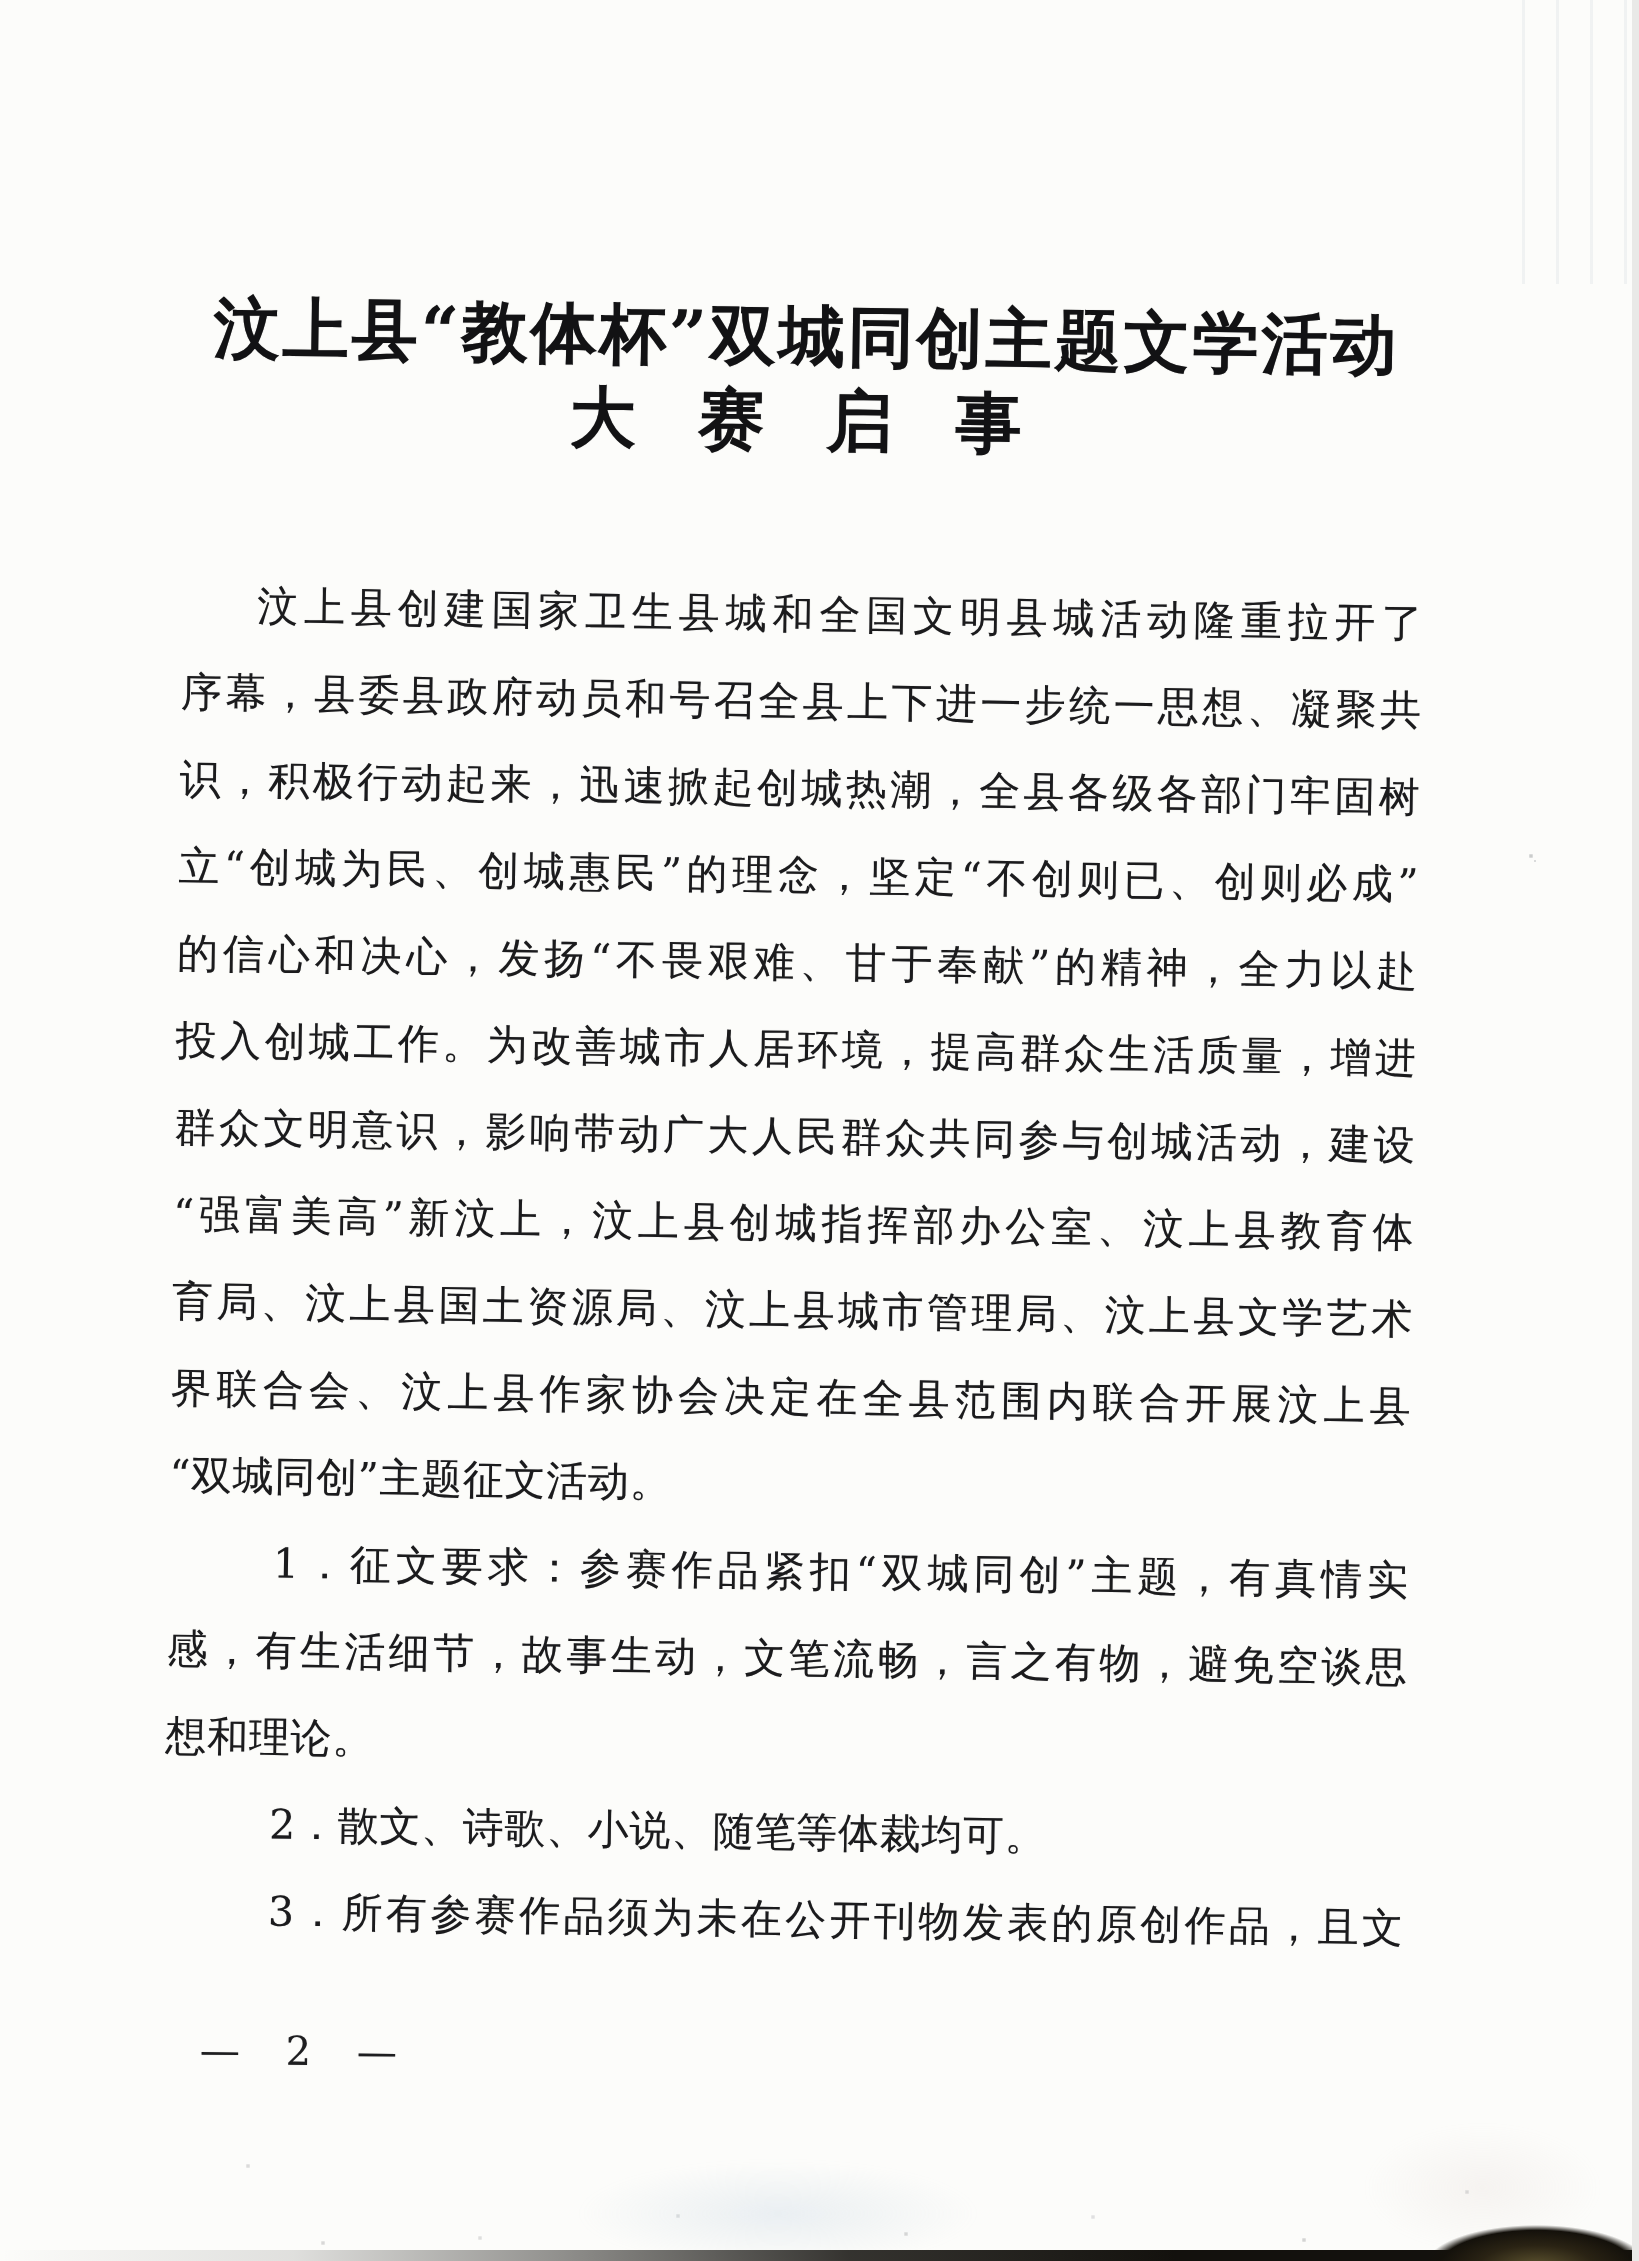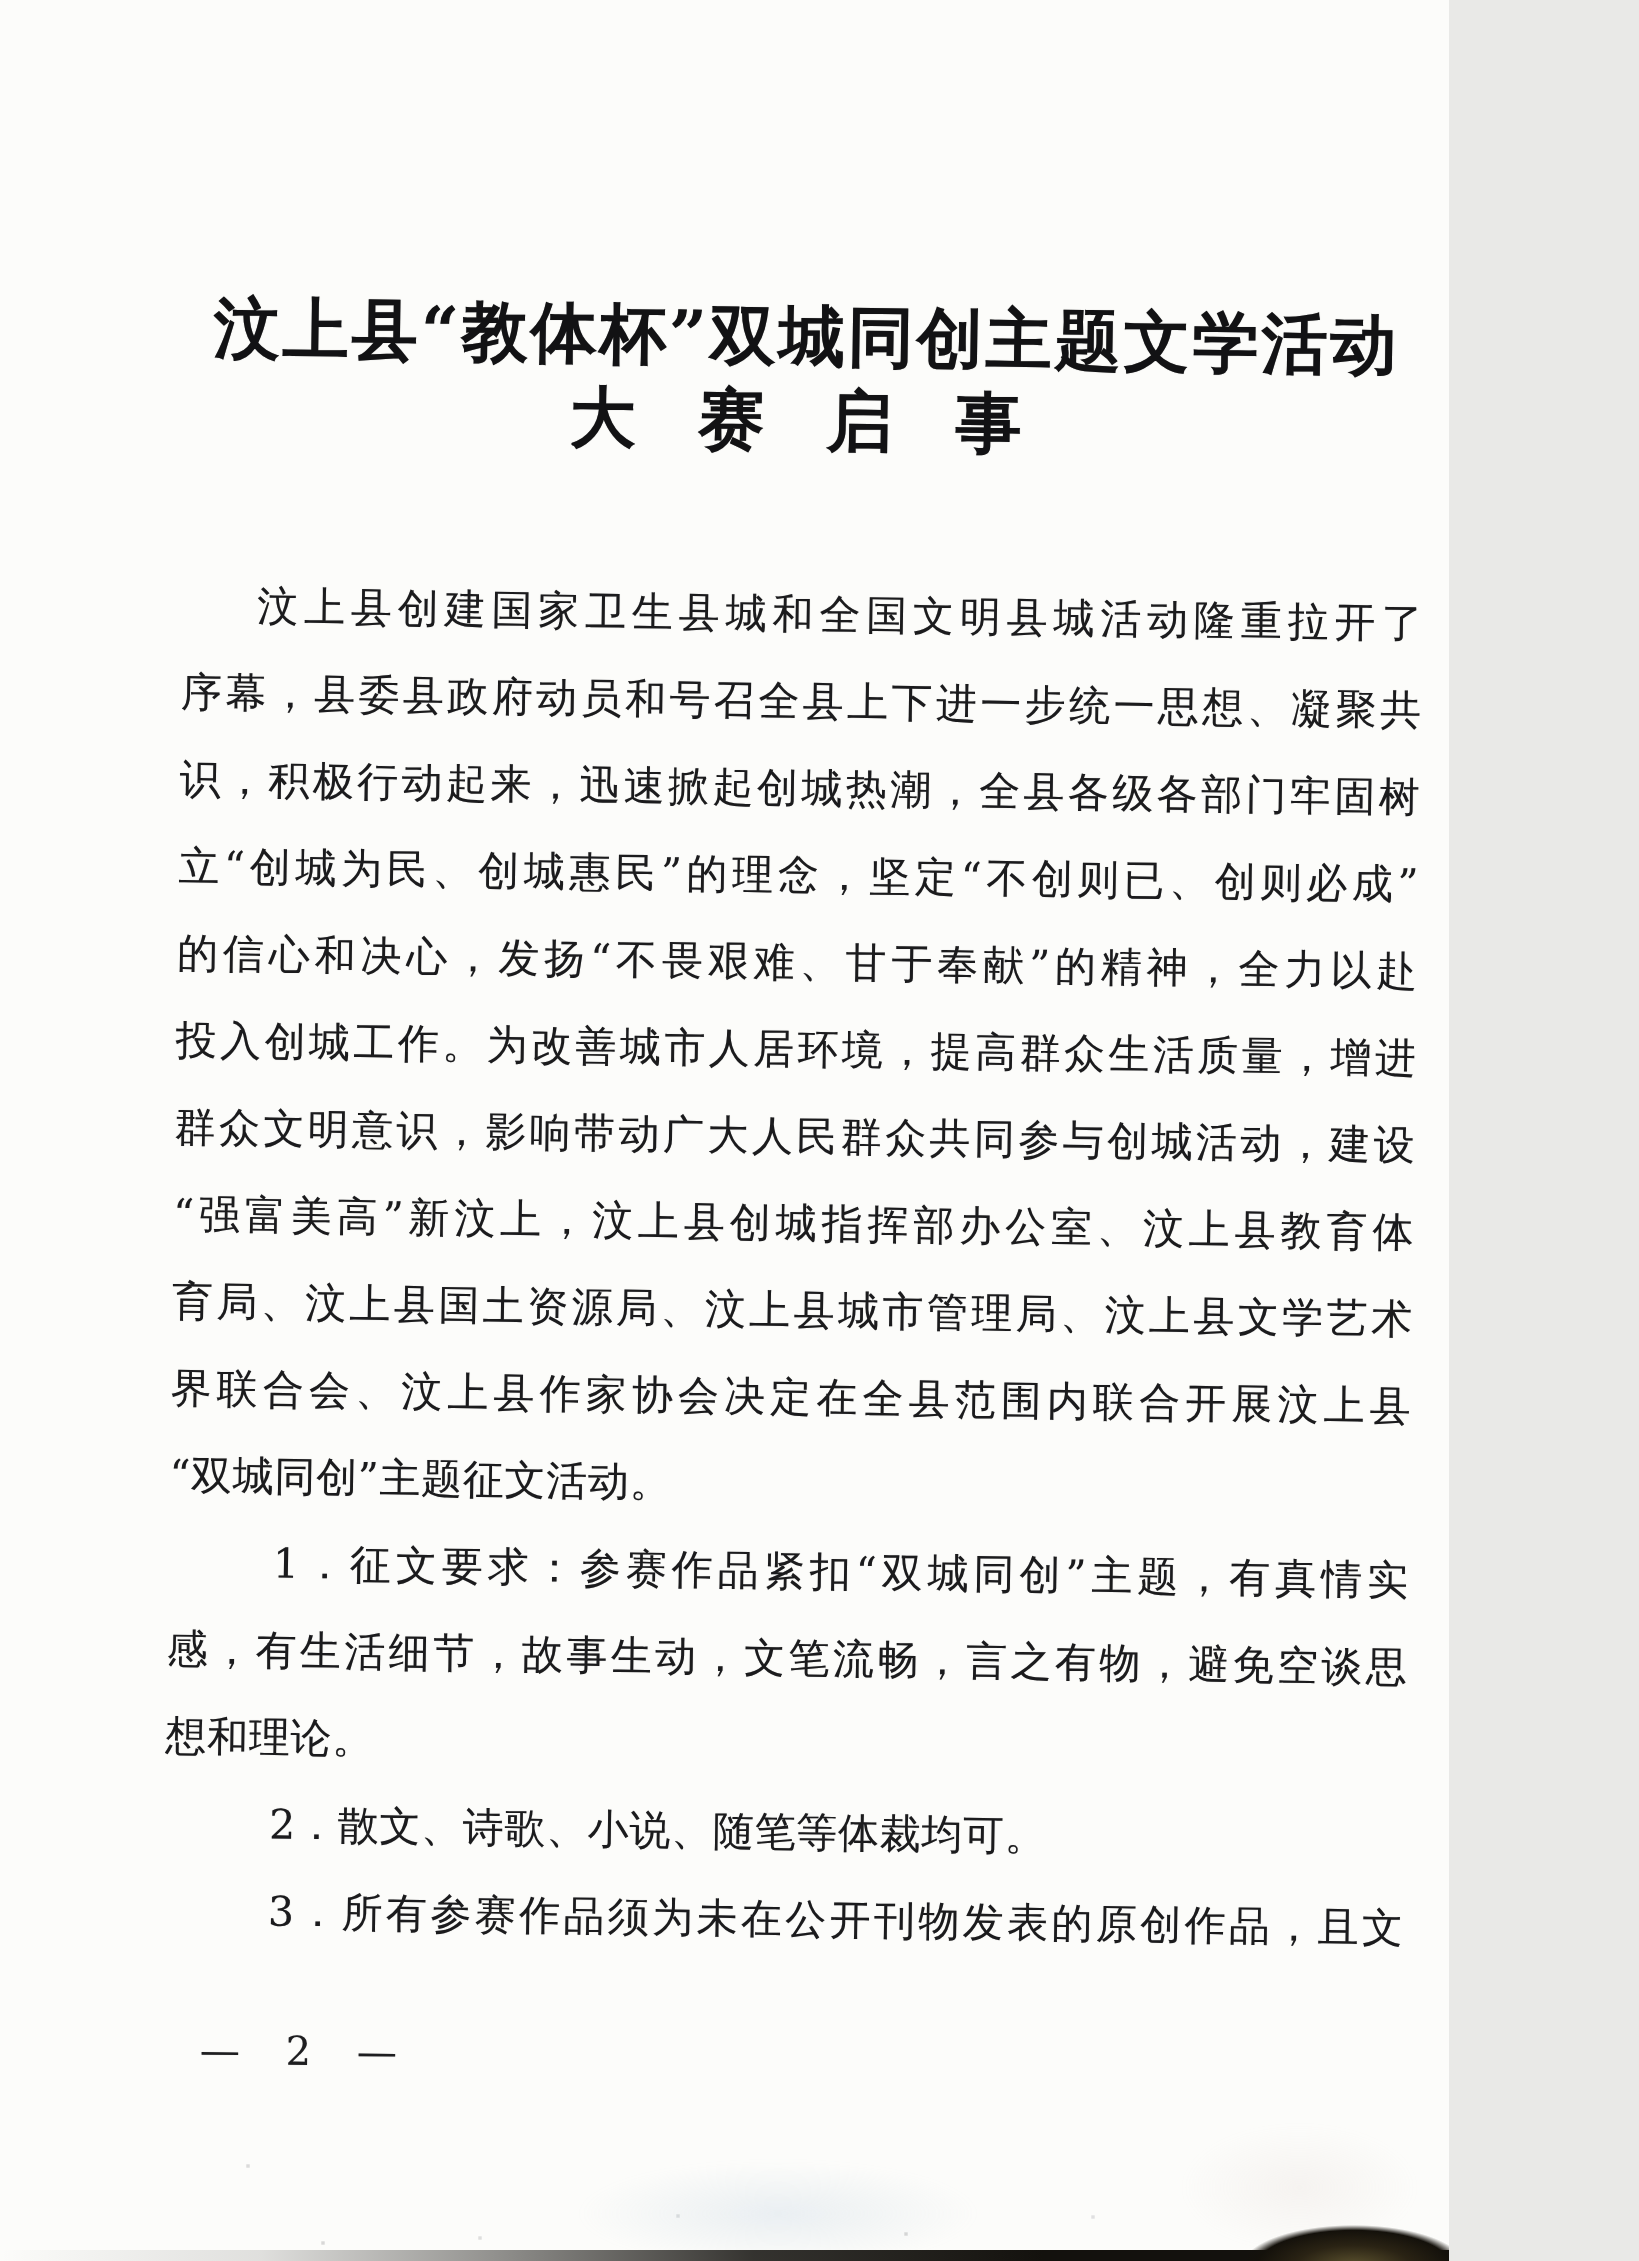--- a/index.html
+++ b/index.html
@@ -3,21 +3,21 @@
 <meta charset="utf-8">
 <style>
   html,body{margin:0;padding:0;}
   body{
     width:1639px;height:2261px;
     background:#e9e9e7;
     font-family:"DejaVu Serif","Liberation Serif",serif;
   }
   .page{
     position:relative;
-    width:1449px;height:2261px;
+    width:1632px;height:2261px;
     background:var(--paper,#fcfcfa);
     overflow:hidden;
   }
   
   .content{
     position:absolute;
     left:187px;top:285px;width:1241px;
     transform:rotate(0.85deg);
     transform-origin:0 0;
     color:var(--ink,#1b1b1d);

